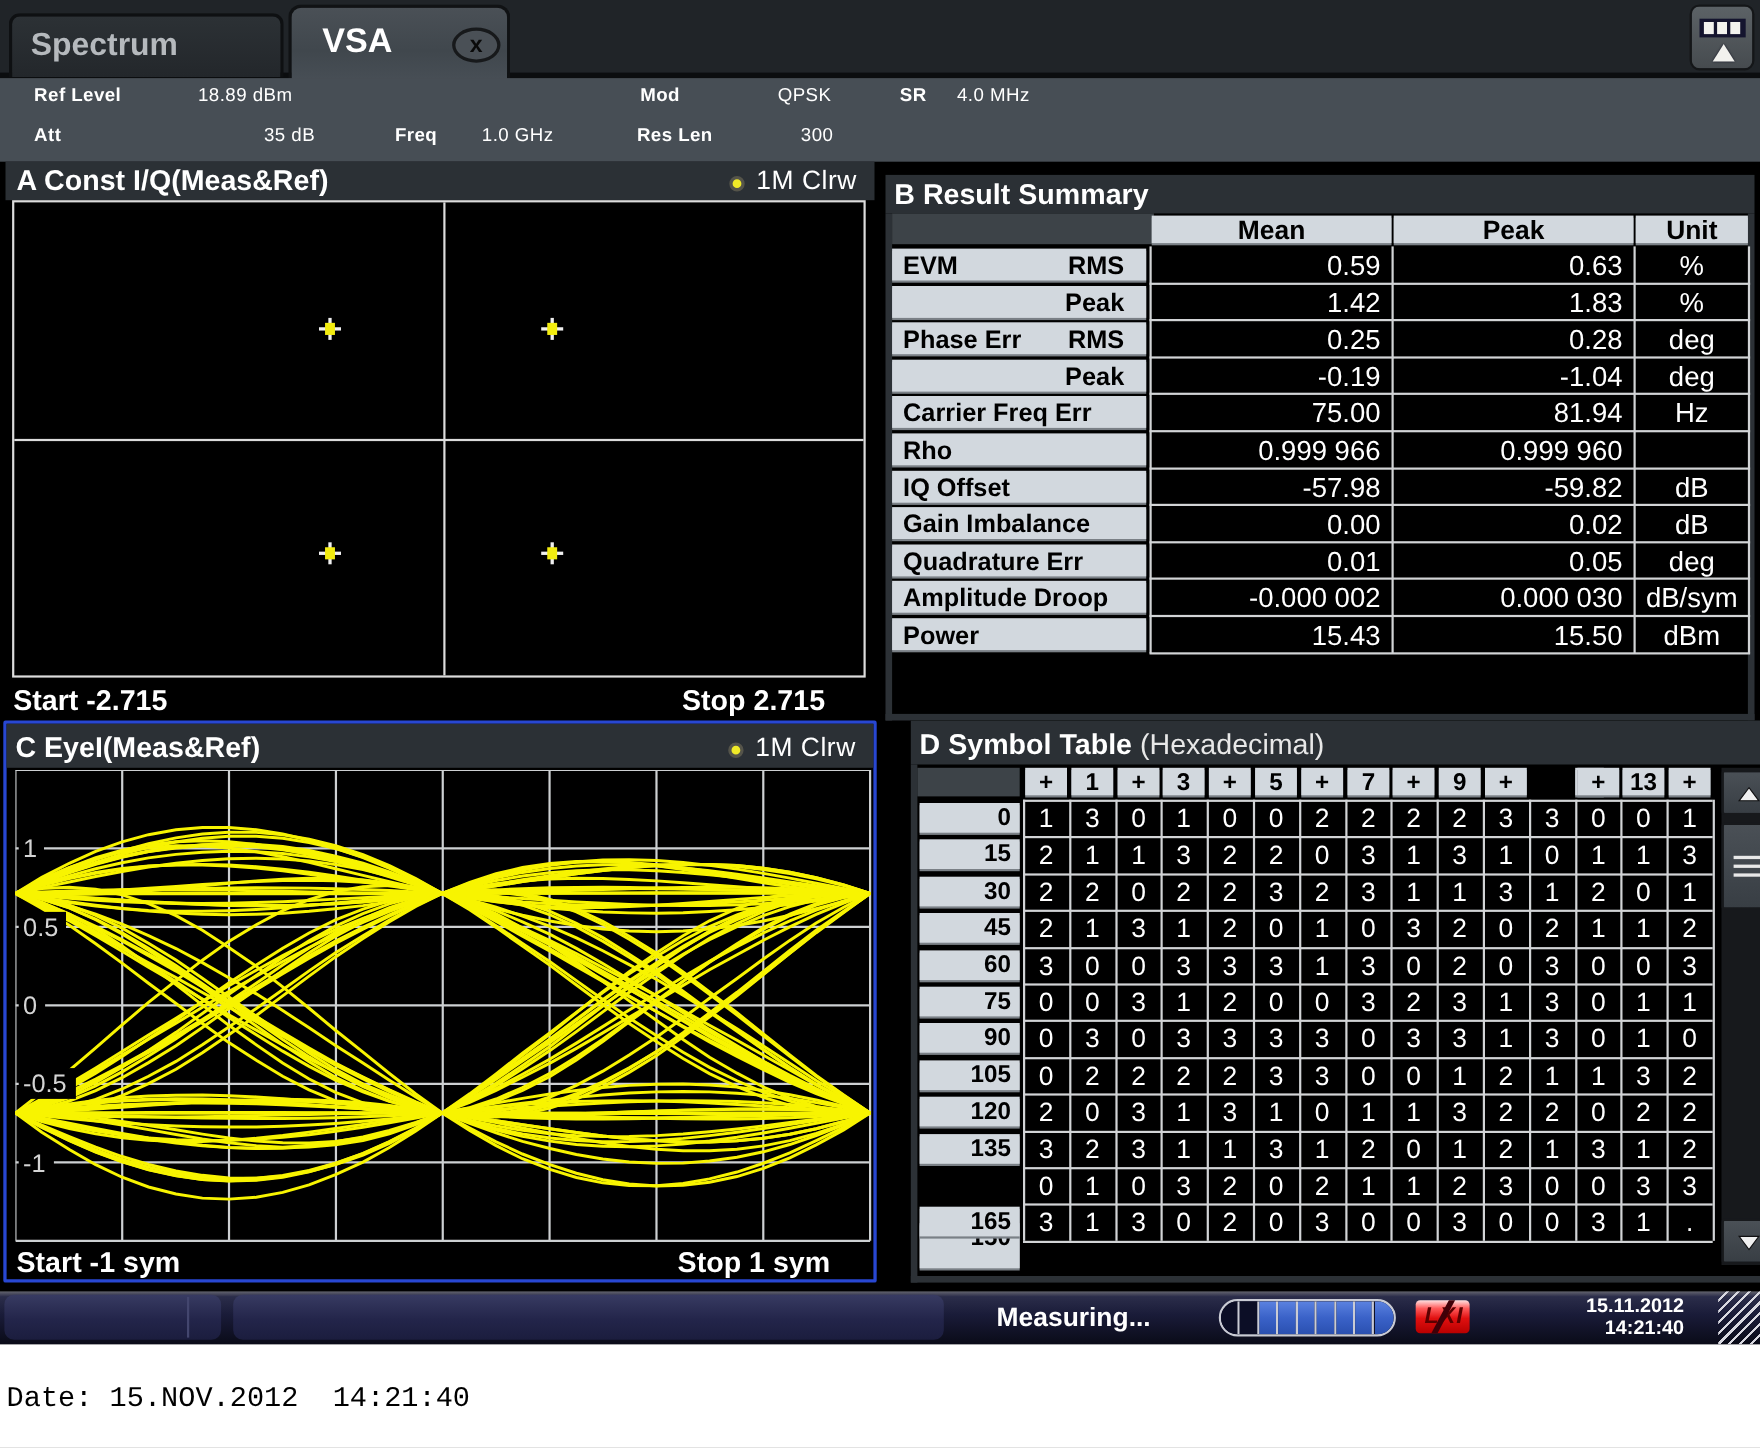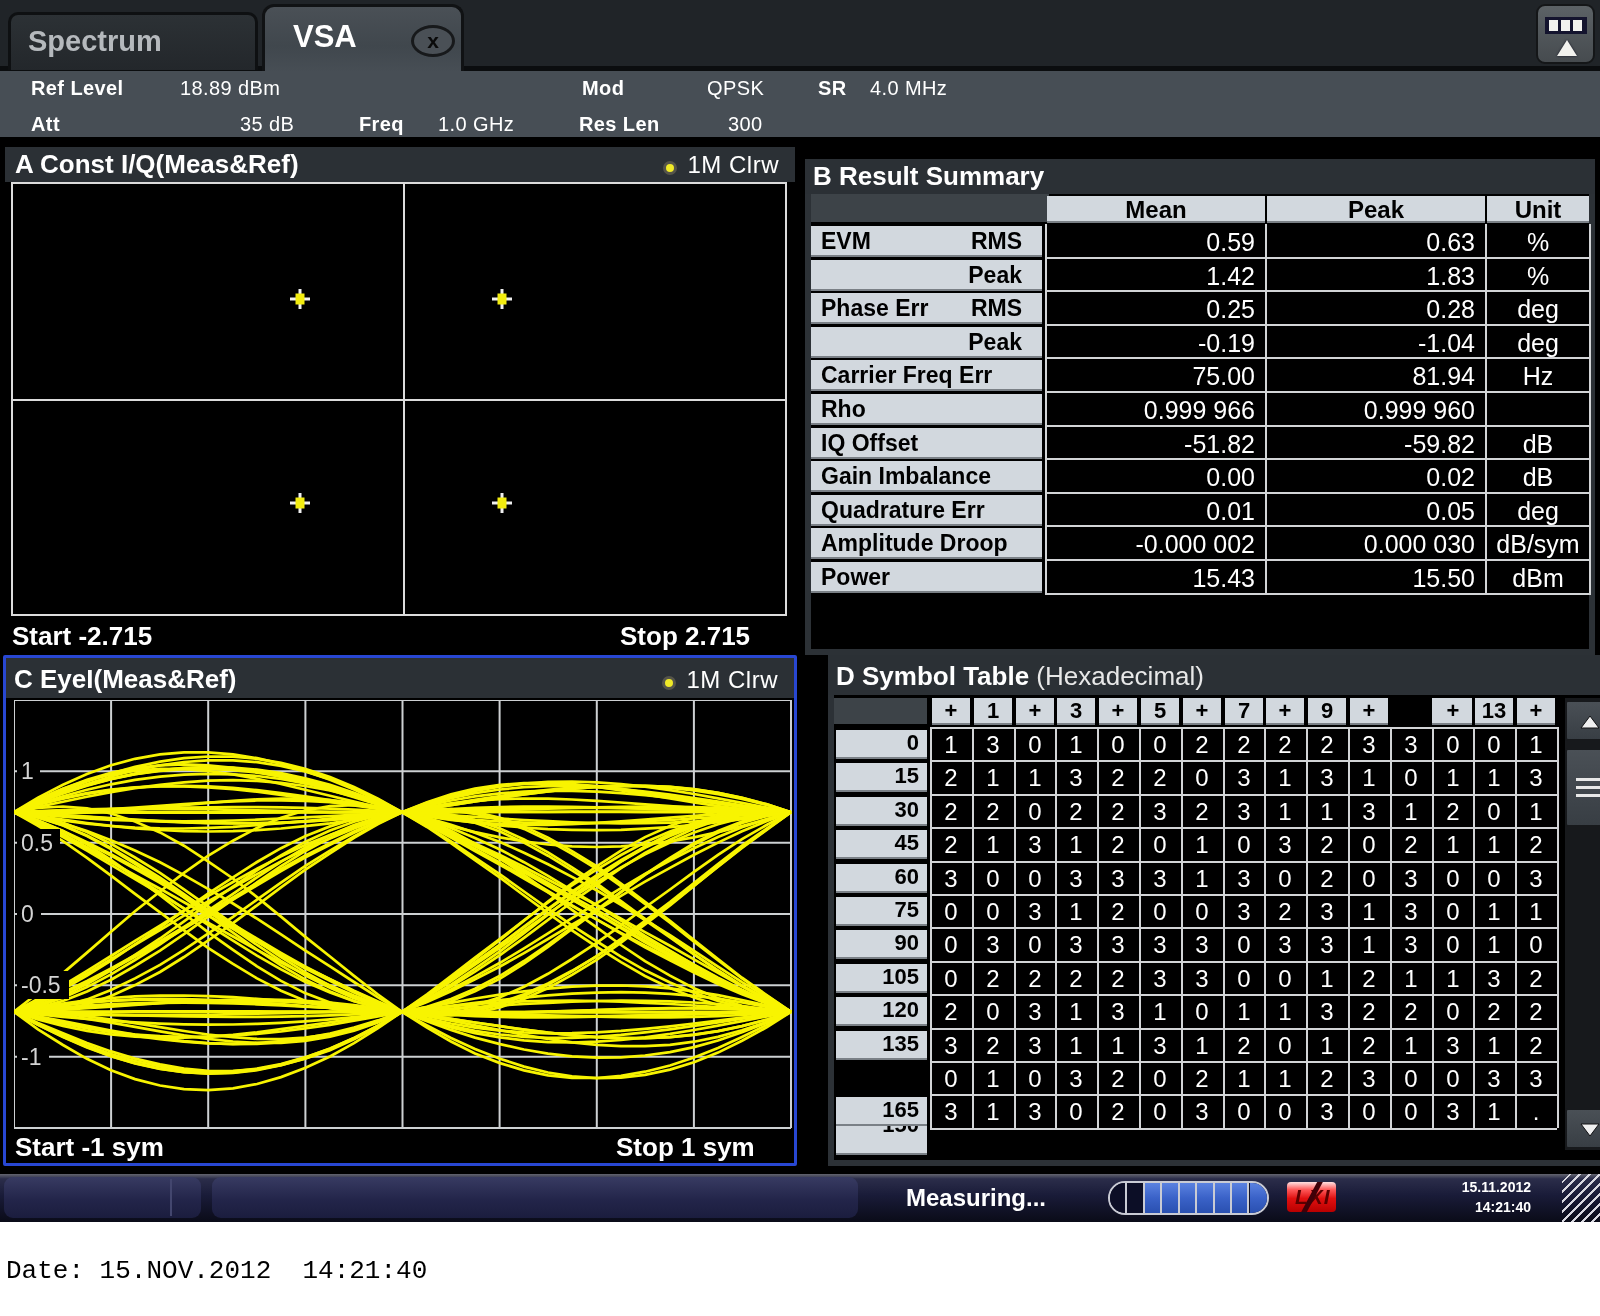--- a/index.html
+++ b/index.html
@@ -12,21 +12,21 @@
 #tabstrip { position:absolute; left:0; top:0; width:1600px; height:70px; background:#202428; }
 #tab-spectrum { position:absolute; left:8px; top:12px; width:250px; height:58px; background:linear-gradient(180deg,#2c3135 0%,#23272b 100%); border:3px solid #0e1012; border-bottom:none; border-radius:10px 10px 0 0; color:#b5b9bd; font-weight:bold; font-size:29px; line-height:52px; padding-left:17px; }
 #tab-vsa { position:absolute; left:262px; top:4px; width:202px; height:68px; background:linear-gradient(180deg,#4a5056 0%,#40474d 60%,#474e55 100%); border:3px solid #101214; border-bottom:none; border-radius:12px 12px 0 0; color:#ffffff; font-weight:bold; font-size:31px; }
 #tab-vsa .lbl { position:absolute; left:28px; top:12px; }
 #tab-vsa .close { position:absolute; left:146px; top:18px; width:44px; height:32px; border:3px solid #17191b; border-radius:50%; background:#4a5056; color:#0a0a0a; font-size:21px; font-weight:bold; text-align:center; line-height:26px; }
 #mon-icon { position:absolute; left:1536px; top:4px; width:59px; height:60px; background:linear-gradient(180deg,#5c6266 0%,#464b4f 100%); border:2px solid #141618; border-radius:9px; }
 #mon-icon .bar { position:absolute; left:7px; top:11px; width:42px; height:17px; background:#14142e; }
 #mon-icon .sq { position:absolute; top:3px; width:9px; height:11px; background:#f2f2ee; }
 #mon-icon .tri { position:absolute; left:19px; top:34px; width:0; height:0; border-left:10px solid transparent; border-right:10px solid transparent; border-bottom:16px solid #f2f2ee; filter:drop-shadow(0 0 1px #101020); }
 
-#setbar { position:absolute; left:0; top:71px; width:1600px; height:66px; background:#474e55; color:#fff; font-size:20px; letter-spacing:0.4px; }
+#setbar { position:absolute; left:0; top:71px; width:1600px; height:76px; background:#474e55; color:#fff; font-size:17px; letter-spacing:0.4px; }
 #setbar span { position:absolute; white-space:pre; }
 
 .phead { position:absolute; background:#2b3035; color:#fff; font-weight:bold; font-size:26px; }
 .legend { position:absolute; color:#fff; font-weight:normal; font-size:24px; letter-spacing:0.5px; }
 .legend .dot { display:inline-block; width:14px; height:14px; border-radius:50%; background:#f0ea28; border:3px solid #55544a; vertical-align:-2px; margin-right:11px; }
 .plotlbl { position:absolute; color:#fff; font-weight:bold; font-size:26px; }
 
 .lc { position:absolute; background:#d2d8de; color:#000; font-weight:bold; font-size:23px; box-shadow:0 2px 0 #7a8086; }
 .lc .l { position:absolute; left:10px; top:2px; }
 .lc .r { position:absolute; right:20px; top:2px; }
@@ -168,21 +168,21 @@
 <div class="abs lc" style="left:6px;top:235px;width:231px;height:29px;">
           <span class="l">Rho</span>
         </div>
 <div class="gridline" style="left:240px;top:266px;width:546px;height:2px;"></div>
 <div class="vml" style="left:260px;top:237px;width:190px;">0.999 966</div>
 <div class="vml" style="left:480px;top:237px;width:190px;">0.999 960</div>
 <div class="abs lc" style="left:6px;top:269px;width:231px;height:29px;">
           <span class="l">IQ Offset</span>
         </div>
 <div class="gridline" style="left:240px;top:299px;width:546px;height:2px;"></div>
-<div class="vml" style="left:260px;top:271px;width:190px;">-51.82</div>
+<div class="vml" style="left:260px;top:271px;width:190px;">-57.98</div>
 <div class="vml" style="left:480px;top:271px;width:190px;">-59.82</div>
 <div class="vun" style="left:682px;top:271px;width:102px;">dB</div>
 <div class="abs lc" style="left:6px;top:302px;width:231px;height:29px;">
           <span class="l">Gain Imbalance</span>
         </div>
 <div class="gridline" style="left:240px;top:333px;width:546px;height:2px;"></div>
 <div class="vml" style="left:260px;top:304px;width:190px;">0.00</div>
 <div class="vml" style="left:480px;top:304px;width:190px;">0.02</div>
 <div class="vun" style="left:682px;top:304px;width:102px;">dB</div>
 <div class="abs lc" style="left:6px;top:336px;width:231px;height:29px;">
@@ -596,18 +596,18 @@
 <div class="abs" style="left:69.8px;top:0;width:17.4px;height:30px;background:linear-gradient(180deg,#5b82e0 0%,#3a62c8 50%,#2a50b0 100%);border-right:2px solid #c9cbd4;"></div>
 <div class="abs" style="left:87.2px;top:0;width:17.4px;height:30px;background:linear-gradient(180deg,#5b82e0 0%,#3a62c8 50%,#2a50b0 100%);border-right:2px solid #c9cbd4;"></div>
 <div class="abs" style="left:104.7px;top:0;width:17.4px;height:30px;background:linear-gradient(180deg,#5b82e0 0%,#3a62c8 50%,#2a50b0 100%);border-right:2px solid #c9cbd4;"></div>
 <div class="abs" style="left:122.1px;top:0;width:17.4px;height:30px;background:linear-gradient(180deg,#5b82e0 0%,#3a62c8 50%,#2a50b0 100%);border-right:2px solid #c9cbd4;"></div>
 <div class="abs" style="left:139.6px;top:0;width:17.4px;height:30px;background:linear-gradient(180deg,#5b82e0 0%,#3a62c8 50%,#2a50b0 100%);"></div>
     </div>
     <div class="abs" style="left:1287px;top:8px;width:49px;height:30px;border-radius:4px;background:linear-gradient(180deg,#ffe2e2 0%,#ff5a5a 25%,#e01010 55%,#b80000 100%);overflow:hidden;">
       <div class="abs b" style="left:8px;top:3px;color:#5c0000;font-size:21px;font-style:italic;letter-spacing:1px;">LXI</div>
       <div class="abs" style="left:22px;top:-6px;width:5px;height:44px;background:#400008;transform:rotate(28deg);"></div>
     </div>
-    <div class="abs b" style="left:1380px;top:3px;width:151px;color:#fff;font-size:14px;line-height:20px;text-align:right;">15.11.2012<br>14:21:40</div>
+    <div class="abs b" style="left:1380px;top:3px;width:151px;color:#fff;font-size:18px;line-height:20px;text-align:right;">15.11.2012<br>14:21:40</div>
     <div class="abs" style="left:1562px;top:0;width:38px;height:48px;background:repeating-linear-gradient(135deg,transparent 0 5px,#d8d8e0 5px 7px);"></div>
   </div>
 </div>
 <div class="abs" style="left:6px;top:1256px;color:#000;font-family:'Liberation Mono',monospace;font-size:26px;white-space:pre;">Date: 15.NOV.2012  14:21:40</div>
 </div>
 
 </body></html>

